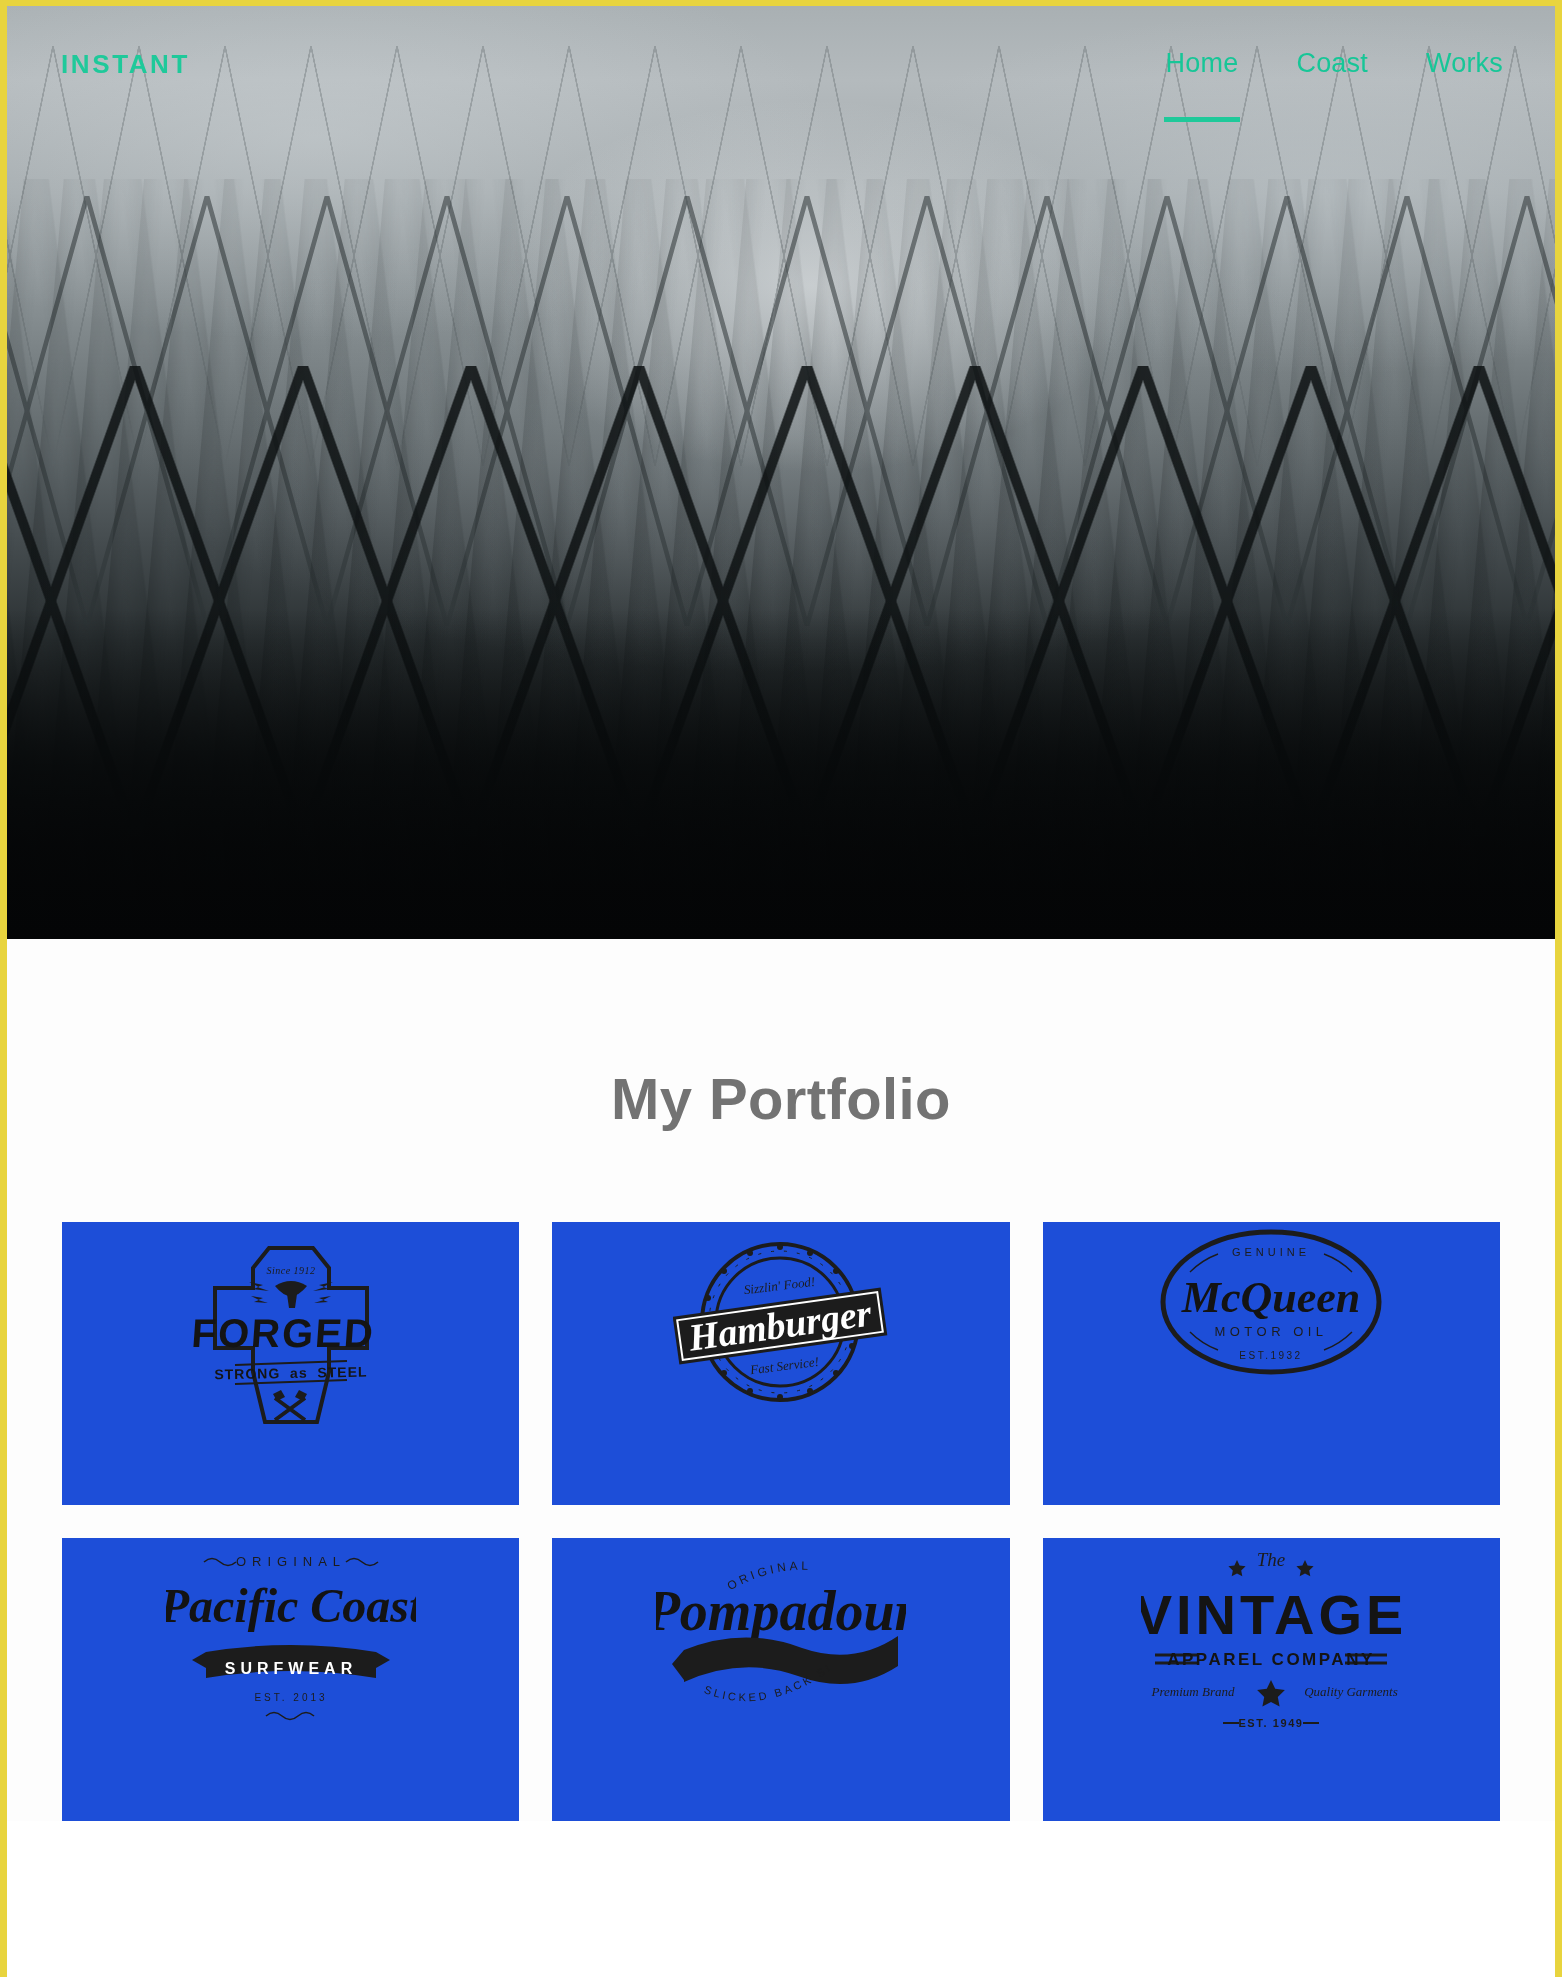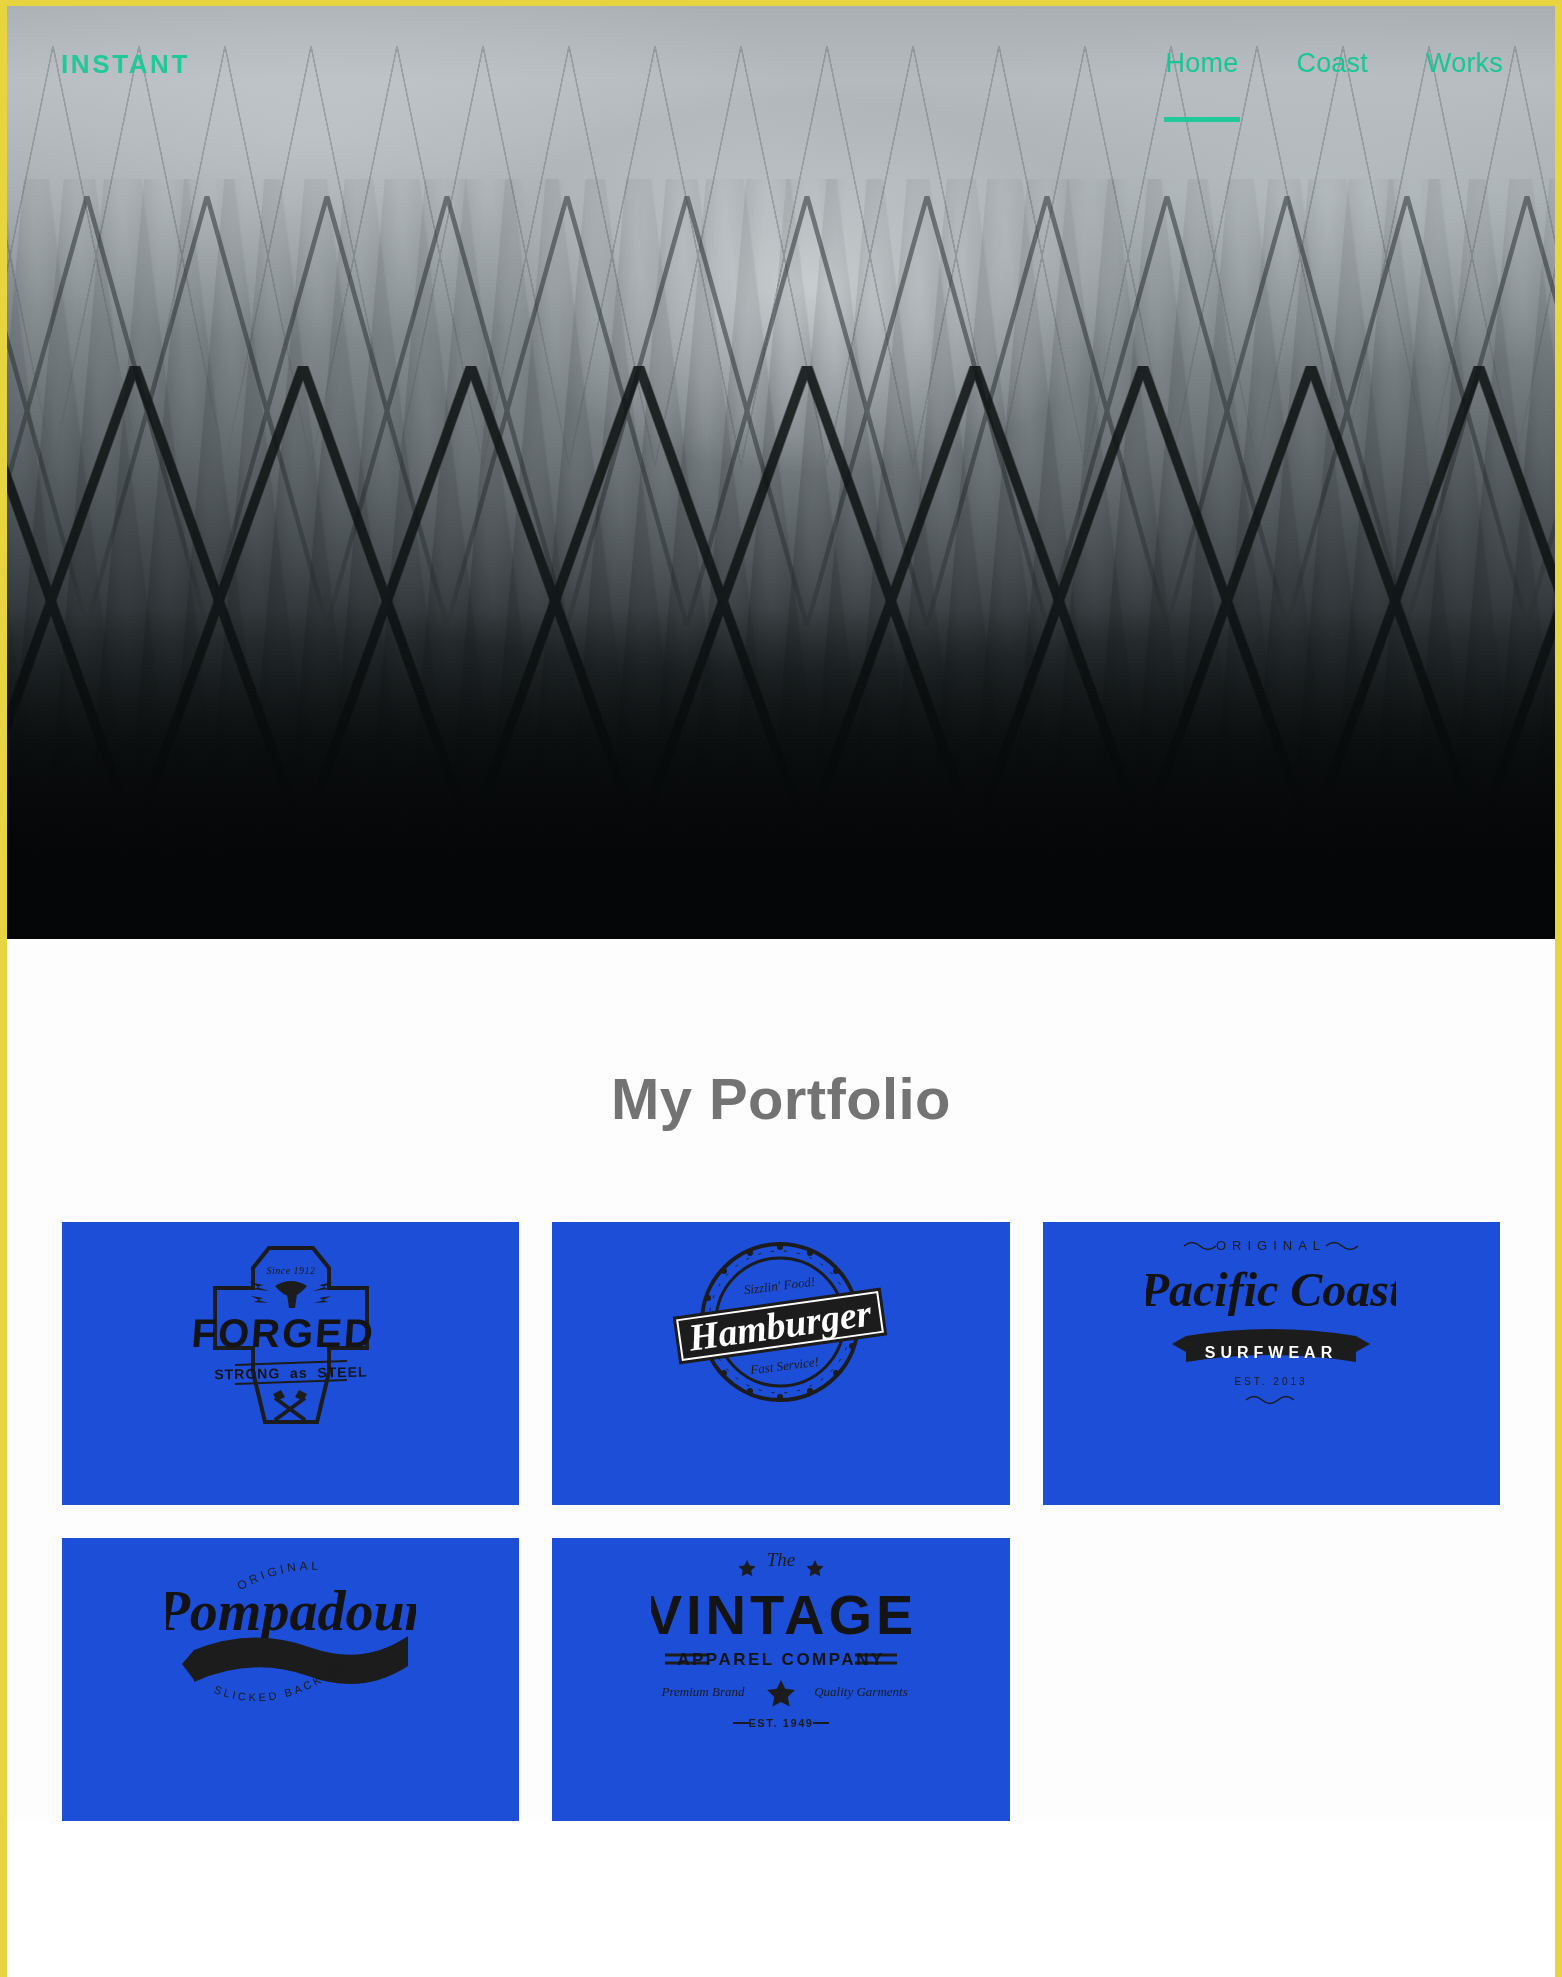--- a/index.html
+++ b/index.html
@@ -259,20 +259,33 @@
         <text x="107" y="68" font-family="'Liberation Serif',serif" font-style="italic" font-size="13" text-anchor="middle" fill="#1c1c1c" transform="rotate(-7 107 68)">Sizzlin' Food!</text>
         <g transform="rotate(-8 107 104)">
           <rect x="2" y="80" width="210" height="48" fill="#1c1c1c"></rect>
           <rect x="6" y="84" width="202" height="40" fill="none" stroke="#ffffff" stroke-width="2"></rect>
           <text x="107" y="116" font-family="'Liberation Serif',serif" font-style="italic" font-size="38" font-weight="700" text-anchor="middle" fill="#ffffff">Hamburger</text>
         </g>
         <text x="112" y="148" font-family="'Liberation Serif',serif" font-style="italic" font-size="13" text-anchor="middle" fill="#1c1c1c" transform="rotate(-7 112 148)">Fast Service!</text>
       </svg>
     </div>
 
+    <div class="card">
+      <svg width="230" height="160" viewBox="0 0 230 160">
+        <ellipse cx="115" cy="80" rx="108" ry="70" fill="none" stroke="#1c1c1c" stroke-width="5"></ellipse>
+        <text x="115" y="34" font-size="11" text-anchor="middle" fill="#1c1c1c" letter-spacing="4">GENUINE</text>
+        <path d="M34 50 q12 -12 28 -18" fill="none" stroke="#1c1c1c" stroke-width="1.4"></path>
+        <path d="M196 50 q-12 -12 -28 -18" fill="none" stroke="#1c1c1c" stroke-width="1.4"></path>
+        <text x="115" y="90" font-family="'Liberation Serif',serif" font-style="italic" font-size="44" font-weight="700" text-anchor="middle" fill="#131313">McQueen</text>
+        <text x="115" y="114" font-size="13" text-anchor="middle" fill="#1c1c1c" letter-spacing="4.5">MOTOR OIL</text>
+        <path d="M34 110 q12 12 28 18" fill="none" stroke="#1c1c1c" stroke-width="1.4"></path>
+        <path d="M196 110 q-12 12 -28 18" fill="none" stroke="#1c1c1c" stroke-width="1.4"></path>
+        <text x="115" y="137" font-size="10" text-anchor="middle" fill="#1c1c1c" letter-spacing="2.5">EST.1932</text>
+      </svg>
+    </div>
 
     <div class="card">
       <svg width="250" height="190" viewBox="0 0 250 190">
         <text x="125" y="28" font-size="13" text-anchor="middle" fill="#1c1c1c" letter-spacing="6">ORIGINAL</text>
         <path d="M38 24 q8 -7 16 0 q8 7 16 0" fill="none" stroke="#1c1c1c" stroke-width="1.6"></path>
         <path d="M180 24 q8 -7 16 0 q8 7 16 0" fill="none" stroke="#1c1c1c" stroke-width="1.6"></path>
         <text x="125" y="84" font-family="'Liberation Serif',serif" font-style="italic" font-size="48" font-weight="700" text-anchor="middle" fill="#131313">Pacific Coast</text>
         <path d="M40 112 L210 112 L210 146 L40 146 Z" fill="none"></path>
         <path d="M40 114 q85 -14 170 0 l0 26 q-85 -14 -170 0 Z" fill="#1c1c1c"></path>
         <path d="M40 114 l-14 8 l14 8 Z" fill="#1c1c1c"></path>

